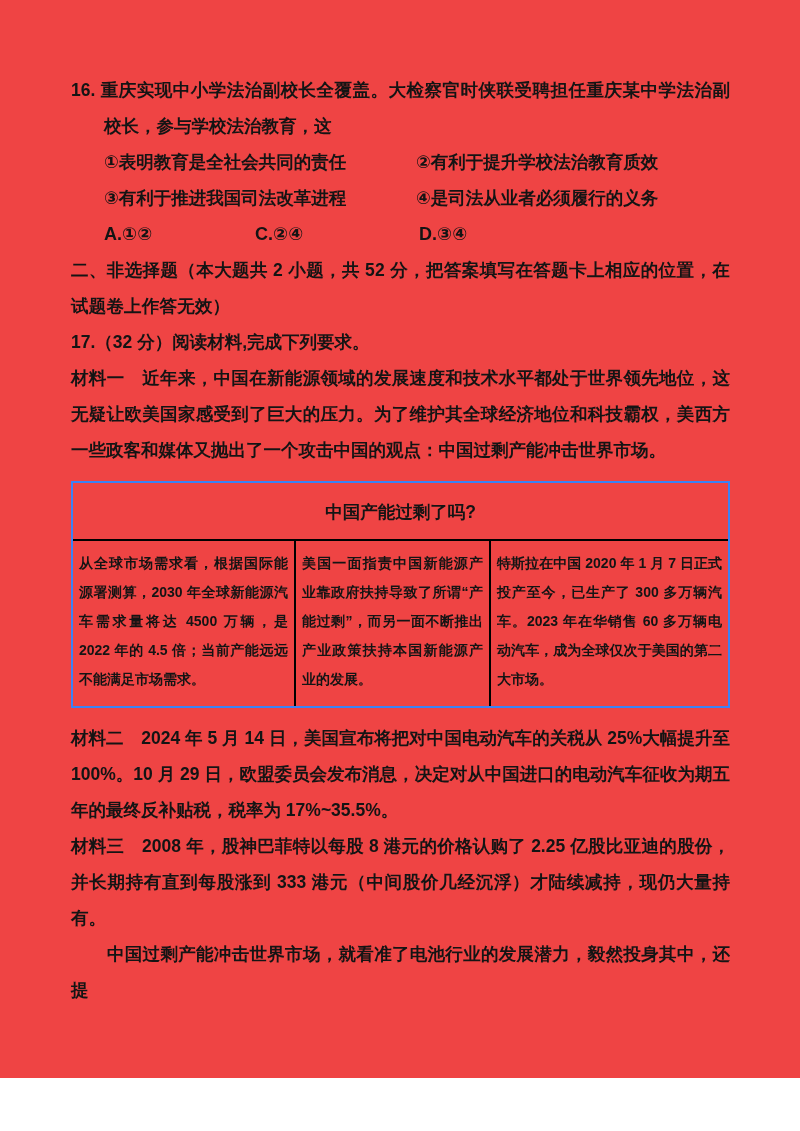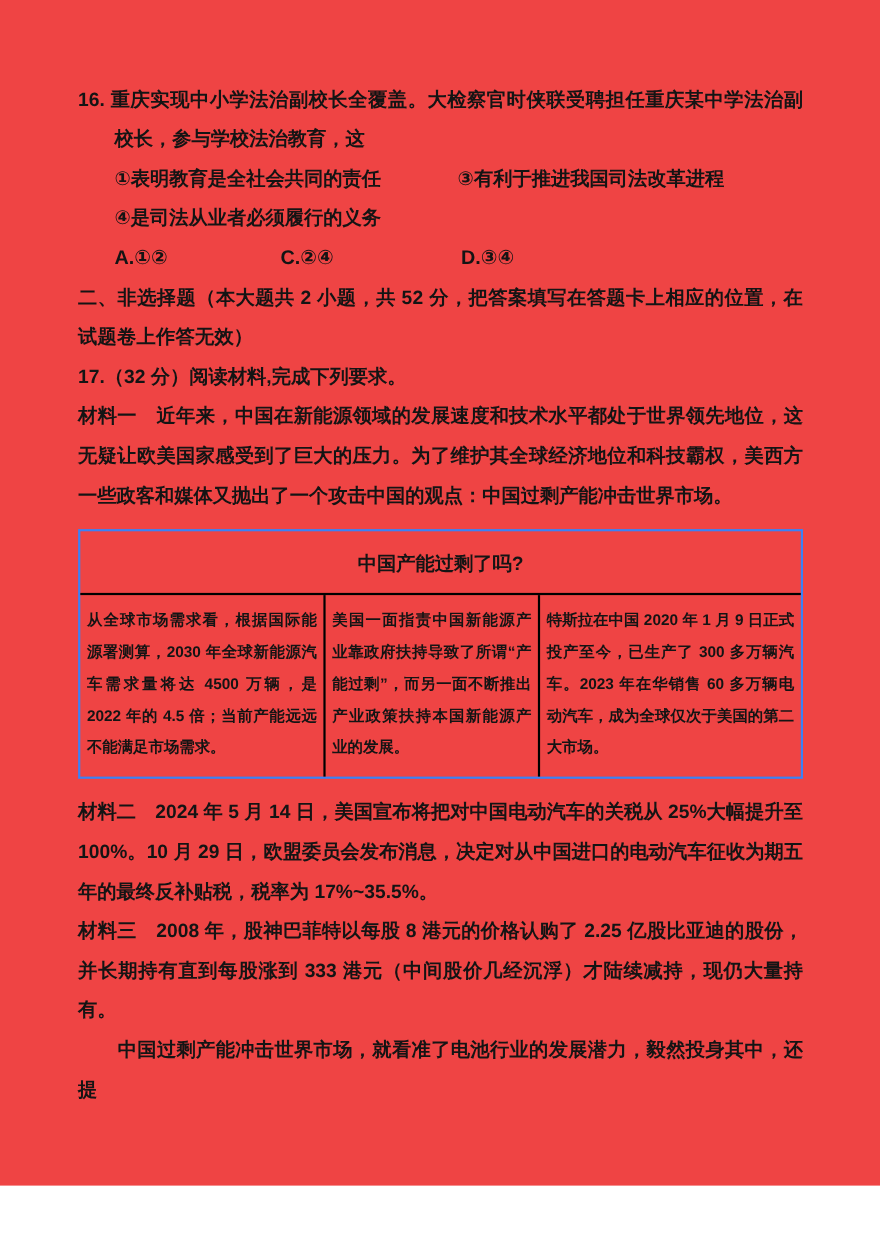--- a/index.html
+++ b/index.html
@@ -89,20 +89,21 @@
 </head>
 <body>
 
 <div class="page">
   <div class="content">
 
     <p class="para hang">16. 重庆实现中小学法治副校长全覆盖。大检察官时侠联受聘担任重庆某中学法治副校长，参与学校法治教育，这</p>
 
     <div class="opts">
       <span>①表明教育是全社会共同的责任</span>
+      <span>②有利于提升学校法治教育质效</span>
       <span>③有利于推进我国司法改革进程</span>
       <span>④是司法从业者必须履行的义务</span>
     </div>
 
     <div class="answers">
       <span>A.①②</span>
       <span>C.②④</span>
       <span>D.③④</span>
     </div>
 
@@ -111,21 +112,21 @@
 
     <p class="para">17.（32 分）阅读材料,完成下列要求。</p>
 
     <p class="para">材料一　近年来，中国在新能源领域的发展速度和技术水平都处于世界领先地位，这无疑让欧美国家感受到了巨大的压力。为了维护其全球经济地位和科技霸权，美西方一些政客和媒体又抛出了一个攻击中国的观点：中国过剩产能冲击世界市场。</p>
 
     <div class="cap-table">
       <div class="cap-title">中国产能过剩了吗?</div>
       <div class="cap-body">
         <div class="cap-cell">从全球市场需求看，根据国际能源署测算，2030 年全球新能源汽车需求量将达 4500 万辆，是 2022 年的 4.5 倍；当前产能远远不能满足市场需求。</div>
         <div class="cap-cell">美国一面指责中国新能源产业靠政府扶持导致了所谓“产能过剩”，而另一面不断推出产业政策扶持本国新能源产业的发展。</div>
-        <div class="cap-cell">特斯拉在中国 2020 年 1 月 9 日正式投产至今，已生产了 300 多万辆汽车。2023 年在华销售 60 多万辆电动汽车，成为全球仅次于美国的第二大市场。</div>
+        <div class="cap-cell">特斯拉在中国 2020 年 1 月 7 日正式投产至今，已生产了 300 多万辆汽车。2023 年在华销售 60 多万辆电动汽车，成为全球仅次于美国的第二大市场。</div>
       </div>
     </div>
 
     <p class="para">材料二　2024 年 5 月 14 日，美国宣布将把对中国电动汽车的关税从 25%大幅提升至 100%。10 月 29 日，欧盟委员会发布消息，决定对从中国进口的电动汽车征收为期五年的最终反补贴税，税率为 17%~35.5%。</p>
 
     <p class="para">材料三　2008 年，股神巴菲特以每股 8 港元的价格认购了 2.25 亿股比亚迪的股份，并长期持有直到每股涨到 333 港元（中间股价几经沉浮）才陆续减持，现仍大量持有。</p>
 
     <p class="para indent">中国过剩产能冲击世界市场，就看准了电池行业的发展潜力，毅然投身其中，还提</p>
 
   </div>

